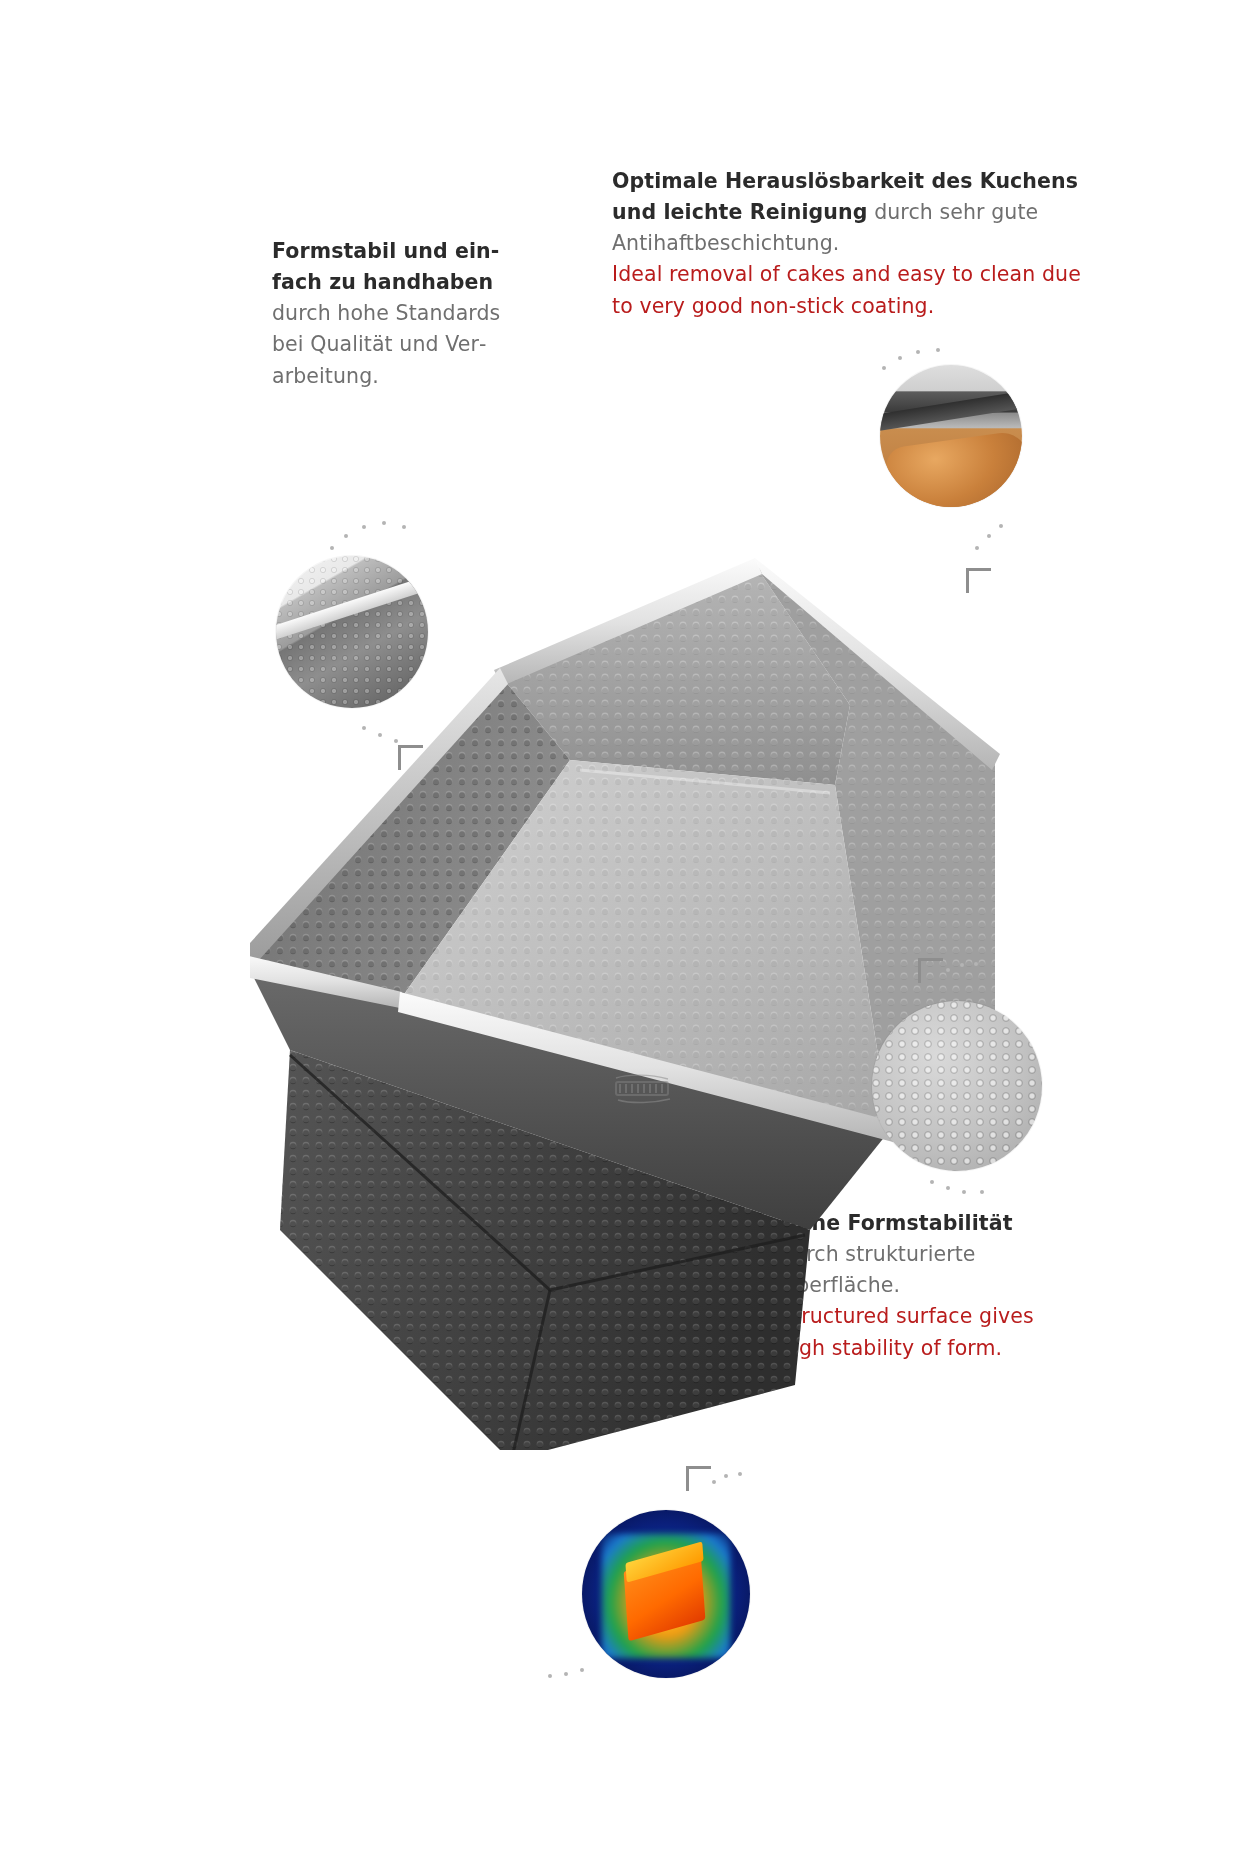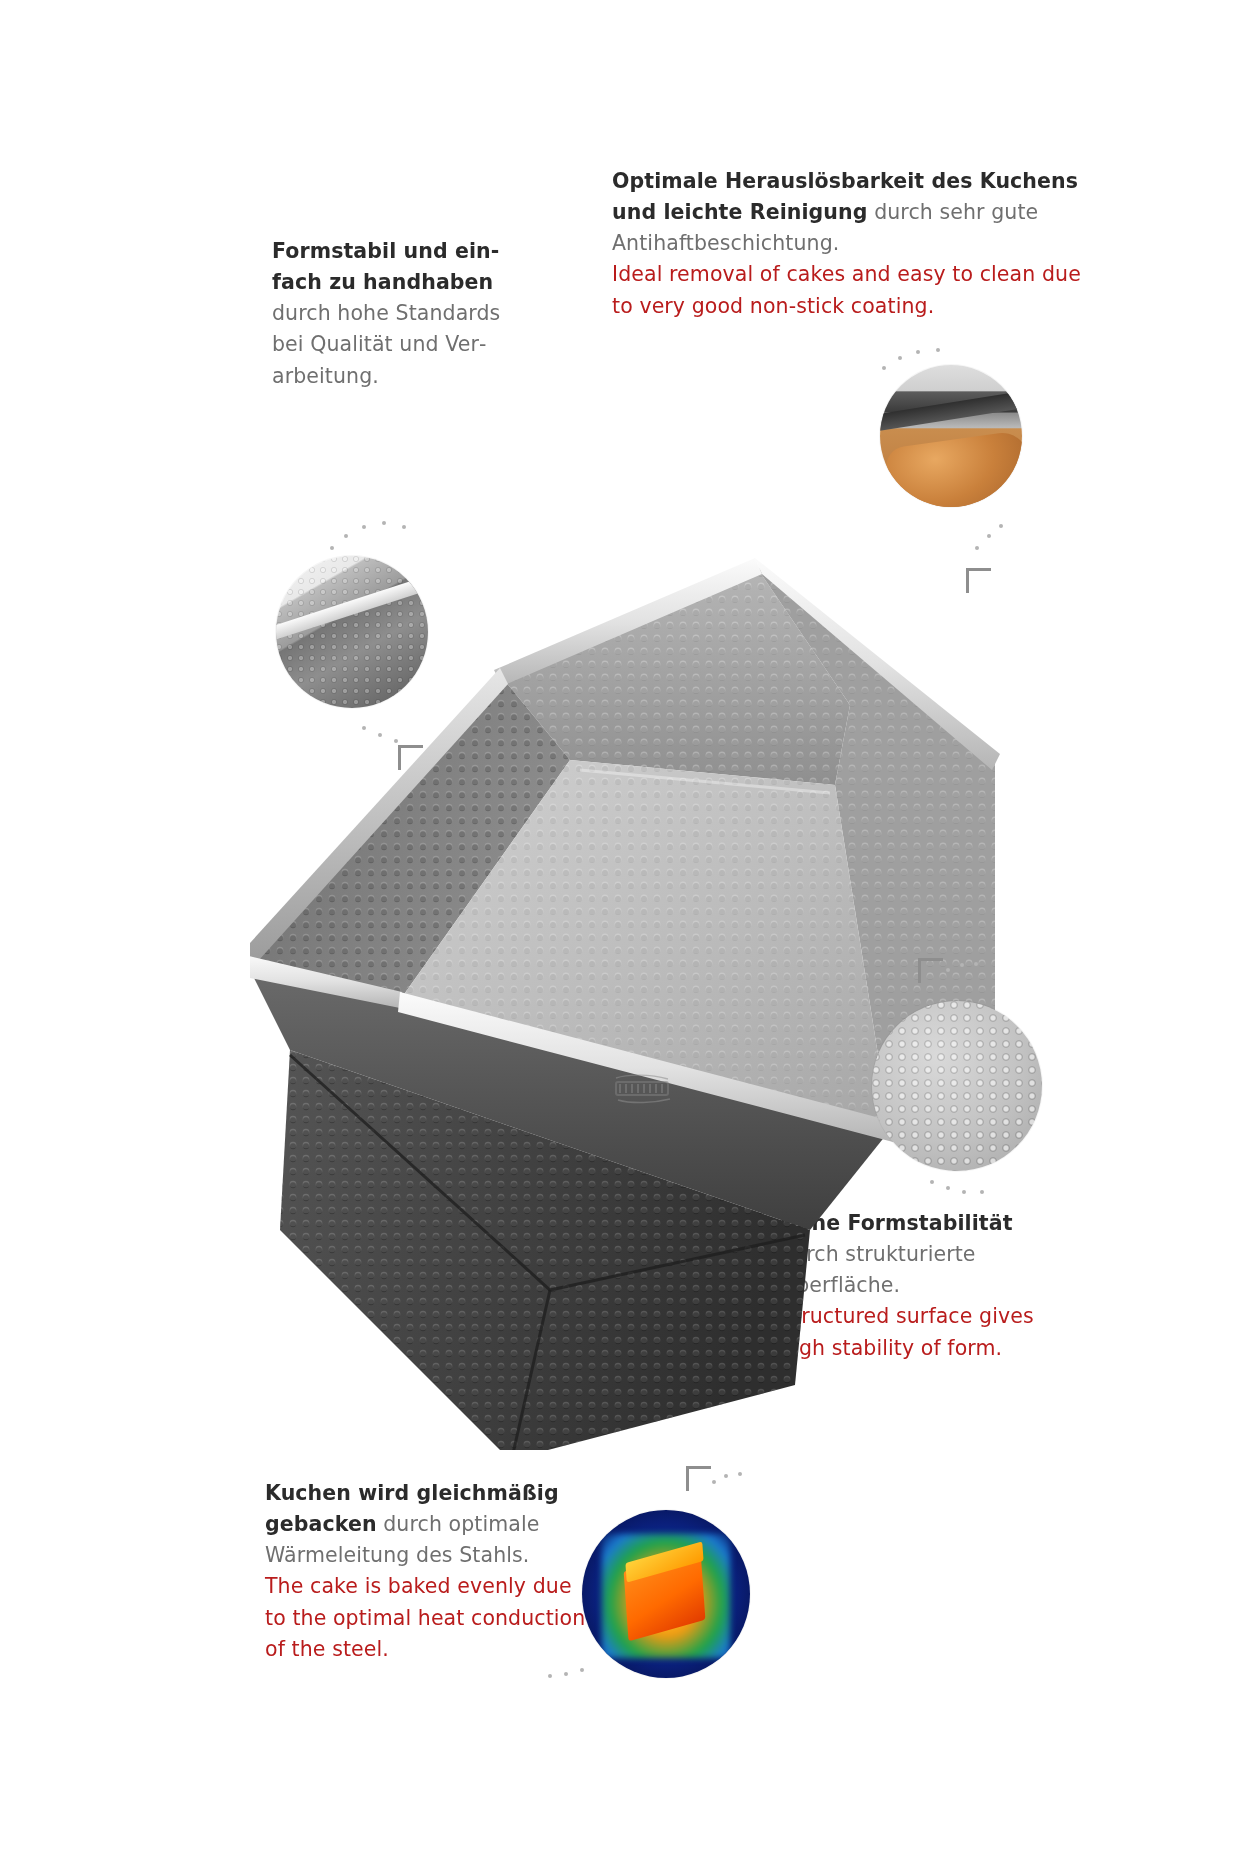--- a/index.html
+++ b/index.html
@@ -167,24 +167,20 @@
   <div class="callout" id="callout-release">
     <span class="head">Optimale Herauslösbarkeit des Kuchens und leichte Reinigung</span><span class="de"> durch sehr gute Antihaftbeschichtung.</span>
     <span class="en">Ideal removal of cakes and easy to clean due to very good non-stick coating.</span>
   </div>
 
   <div class="callout" id="callout-stability">
     <span class="head">Hohe Formstabilität</span><span class="de"> durch strukturierte Oberfläche.</span>
     <span class="en">Structured surface gives high stability of form.</span>
   </div>
 
-  <div class="callout" id="callout-baking">
-    <span class="head">Kuchen wird gleichmäßig gebacken</span><span class="de"> durch optimale Wärmeleitung des Stahls.</span>
-    <span class="en">The cake is baked evenly due to the optimal heat conduction of the steel.</span>
-  </div>
 
   <div id="pan">
     <svg width="760" height="920" viewBox="0 0 760 920" xmlns="http://www.w3.org/2000/svg">
       <defs>
         <pattern id="dimples" width="13" height="13" patternUnits="userSpaceOnUse">
           <circle cx="4" cy="4" r="3.4" fill="rgba(255,255,255,0.35)"></circle>
           <circle cx="4" cy="5" r="3.0" fill="rgba(0,0,0,0.16)"></circle>
         </pattern>
         <pattern id="dimplesDark" width="13" height="13" patternUnits="userSpaceOnUse">
           <circle cx="4" cy="4" r="3.3" fill="rgba(255,255,255,0.20)"></circle>

